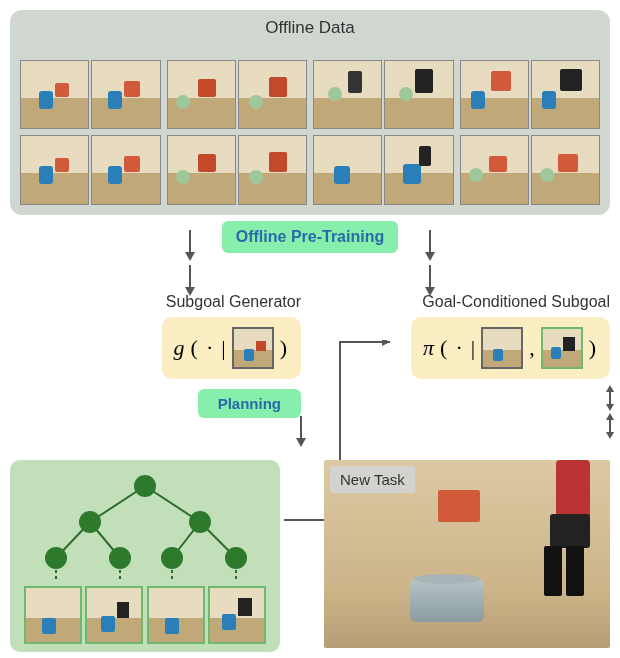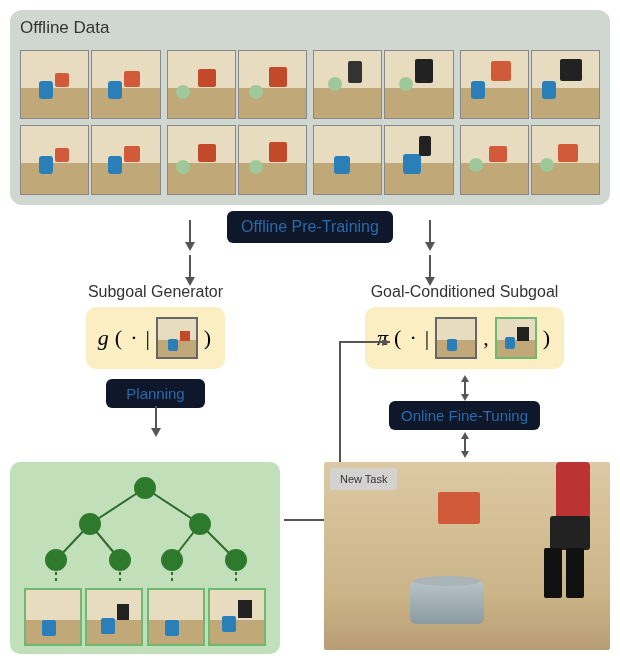--- a/index.html
+++ b/index.html
@@ -14,24 +14,25 @@
     width: 600px;
     position: relative;
   }
   .offline-box {
     background: #d0d6d0;
     border-radius: 12px;
     padding: 8px 10px 10px 10px;
     position: relative;
   }
   .offline-title {
+    text-align: center;
     font-family: Helvetica, Arial, sans-serif;
     font-size: 17px;
     color: #333;
-    margin-bottom: 12px;
+    margin-bottom: 22px;
   }
   .thumb-grid {
     display: grid;
     grid-template-columns: repeat(4, 1fr);
     gap: 6px;
   }
   .thumb-pair {
     display: flex;
     gap: 2px;
   }
@@ -70,39 +71,40 @@
   .arrow-down::after {
     content: '';
     position: absolute;
     left: -5px;
     top: 16px;
     border-left: 5px solid transparent;
     border-right: 5px solid transparent;
     border-top: 9px solid #555;
   }
   .pretrain-label {
-    background: #0f172a;
+    background: #86efac;
     border-radius: 6px;
     padding: 7px 14px;
     font-family: Helvetica, Arial, sans-serif;
     font-size: 16px;
     color: #2b6aa8;
     display: inline-block;
+    font-weight: bold;
   }
   .mid-row {
     display: flex;
     justify-content: space-between;
     margin-top: 10px;
     gap: 18px;
   }
   .mid-col {
     flex: 1;
     display: flex;
     flex-direction: column;
-    align-items: center;
+    align-items: flex-end;
   }
   .col-title {
     font-family: Helvetica, Arial, sans-serif;
     font-size: 16px;
     color: #333;
     text-align: center;
     margin-bottom: 6px;
   }
   .func-box {
     background: #faeec2;
@@ -177,21 +179,21 @@
     overflow: hidden;
     border-radius: 2px;
   }
   .newtask-label {
     position: absolute;
     top: 6px;
     left: 6px;
     background: rgba(210,210,210,0.92);
     padding: 5px 10px;
     font-family: Helvetica, Arial, sans-serif;
-    font-size: 11px;
+    font-size: 15px;
     color: #333;
     border-radius: 3px;
   }
   .robot-arm {
     position: absolute;
     right: 14px;
     top: 0;
     width: 90px;
     height: 150px;
   }
@@ -367,21 +369,20 @@
           </span>
         <span class="sep">)</span>
       </div>
       <div style="height:26px;position:relative;margin-top:6px;">
         <svg width="20" height="26" style="position:absolute;left:50%;transform:translateX(-50%);">
           <line x1="10" y1="3" x2="10" y2="23" stroke="#555" stroke-width="2"></line>
           <polygon points="10,0 6,7 14,7" fill="#555"></polygon>
           <polygon points="10,26 6,19 14,19" fill="#555"></polygon>
         </svg>
       </div>
-      <span class="pretrain-label" style="font-size:15px;padding:6px 12px;">Online Fine-Tuning</span>
       <div style="height:26px;position:relative;margin-top:2px;">
         <svg width="20" height="26" style="position:absolute;left:50%;transform:translateX(-50%);">
           <line x1="10" y1="3" x2="10" y2="23" stroke="#555" stroke-width="2"></line>
           <polygon points="10,0 6,7 14,7" fill="#555"></polygon>
           <polygon points="10,26 6,19 14,19" fill="#555"></polygon>
         </svg>
       </div>
     </div>
   </div>
 

